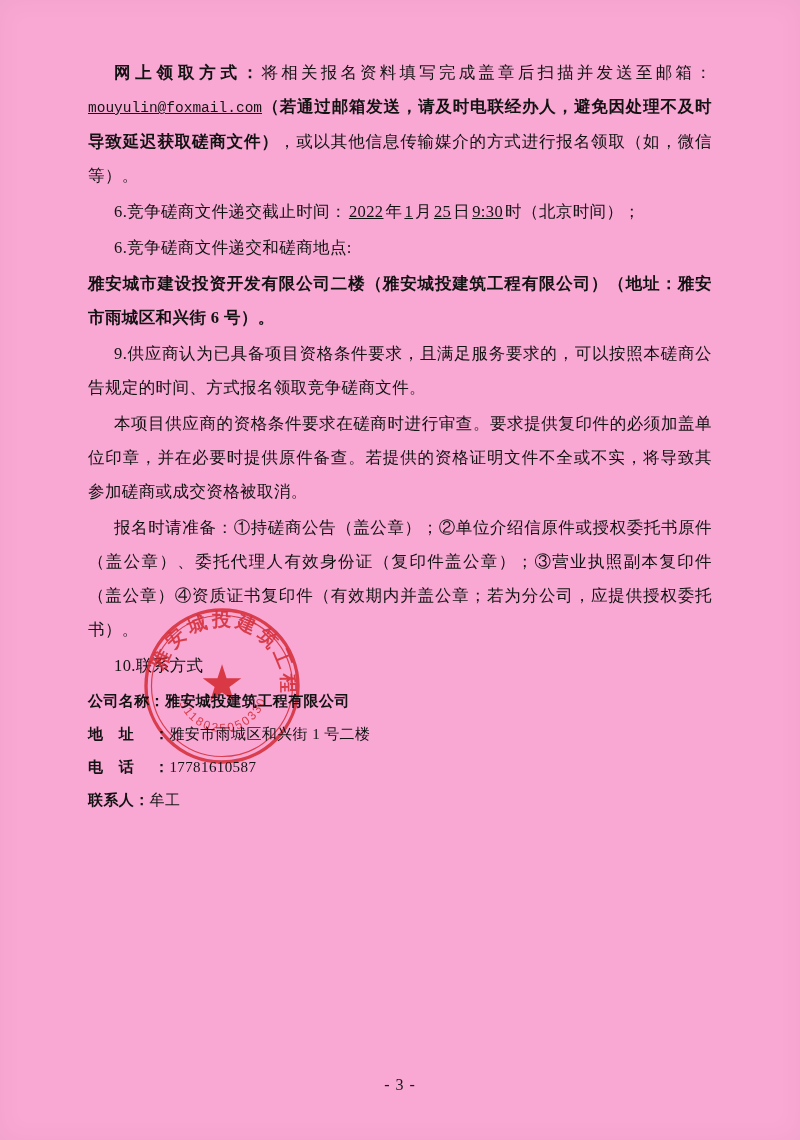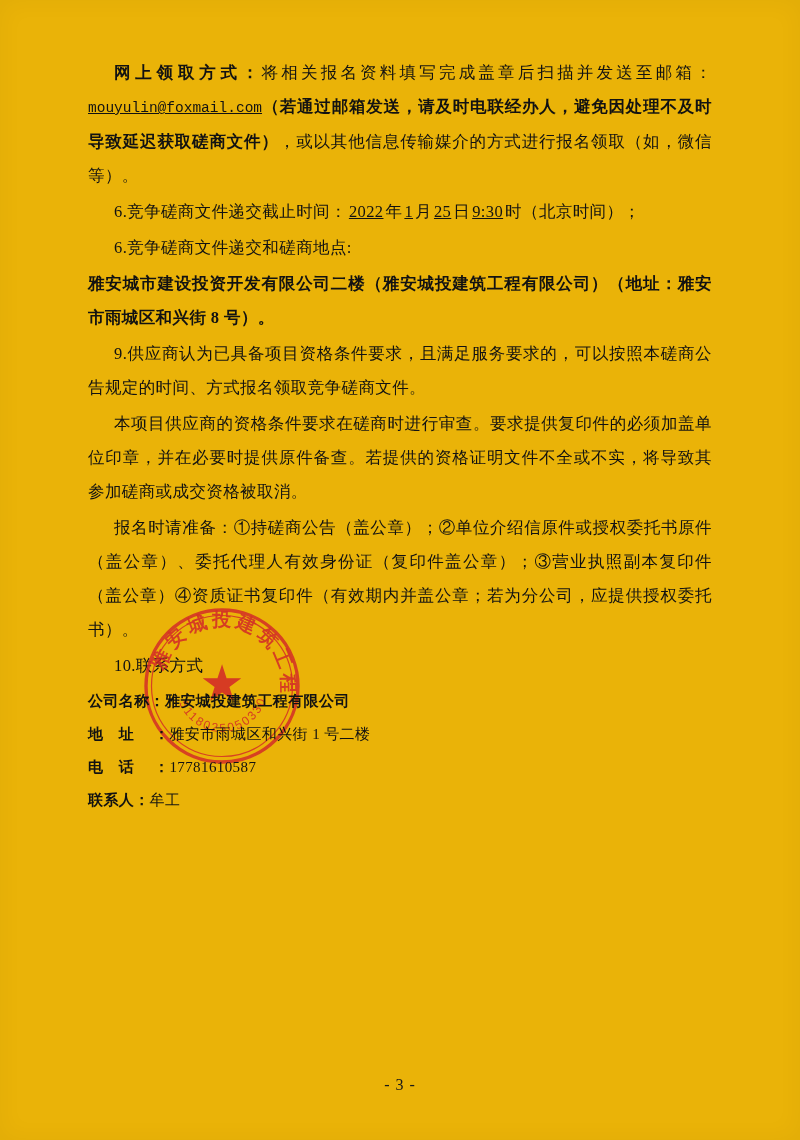--- a/index.html
+++ b/index.html
@@ -8,21 +8,21 @@
     background: #ffffff;
   }
   body {
     font-family: "Liberation Serif", "DejaVu Serif", serif;
     color: #111;
   }
   .page {
     position: relative;
     width: 800px;
     height: 1140px;
-    background: #eab308;
+    background: #f9a8d4;
     overflow: hidden;
     box-sizing: border-box;
   }
   
   .page::before {
     content: "";
     position: absolute;
     inset: 0;
     pointer-events: none;
     box-shadow: inset 0 0 26px rgba(0,0,0,0.045);
@@ -116,21 +116,21 @@
     <p class="para indent">
       <span>6.竞争磋商文件递交截止时间：</span><span class="u-num">2022</span><span>年</span><span class="u-num">1</span><span>月</span><span class="u-num">25</span><span>日</span><span class="u-num">9:30</span><span>时</span><span>（北京时间）；</span>
     </p>
 
 
     <p class="para indent">
       <span>6.竞争磋商文件递交和磋商地点:</span>
     </p>
 
     <p class="para">
-      <span class="bold">雅安城市建设投资开发有限公司二楼（雅安城投建筑工程有限公司）（地址：雅安市雨城区和兴街 8 号）。</span>
+      <span class="bold">雅安城市建设投资开发有限公司二楼（雅安城投建筑工程有限公司）（地址：雅安市雨城区和兴街 6 号）。</span>
     </p>
 
     <p class="para indent">
       <span>9.供应商认为已具备项目资格条件要求，且满足服务要求的，可以按照本磋商公告规定的时间、方式报名领取竞争磋商文件。</span>
     </p>
 
     <p class="para indent">
       <span>本项目供应商的资格条件要求在磋商时进行审查。要求提供复印件的必须加盖单位印章，并在必要时提供原件备查。若提供的资格证明文件不全或不实，将导致其参加磋商或成交资格被取消。</span>
     </p>
 

